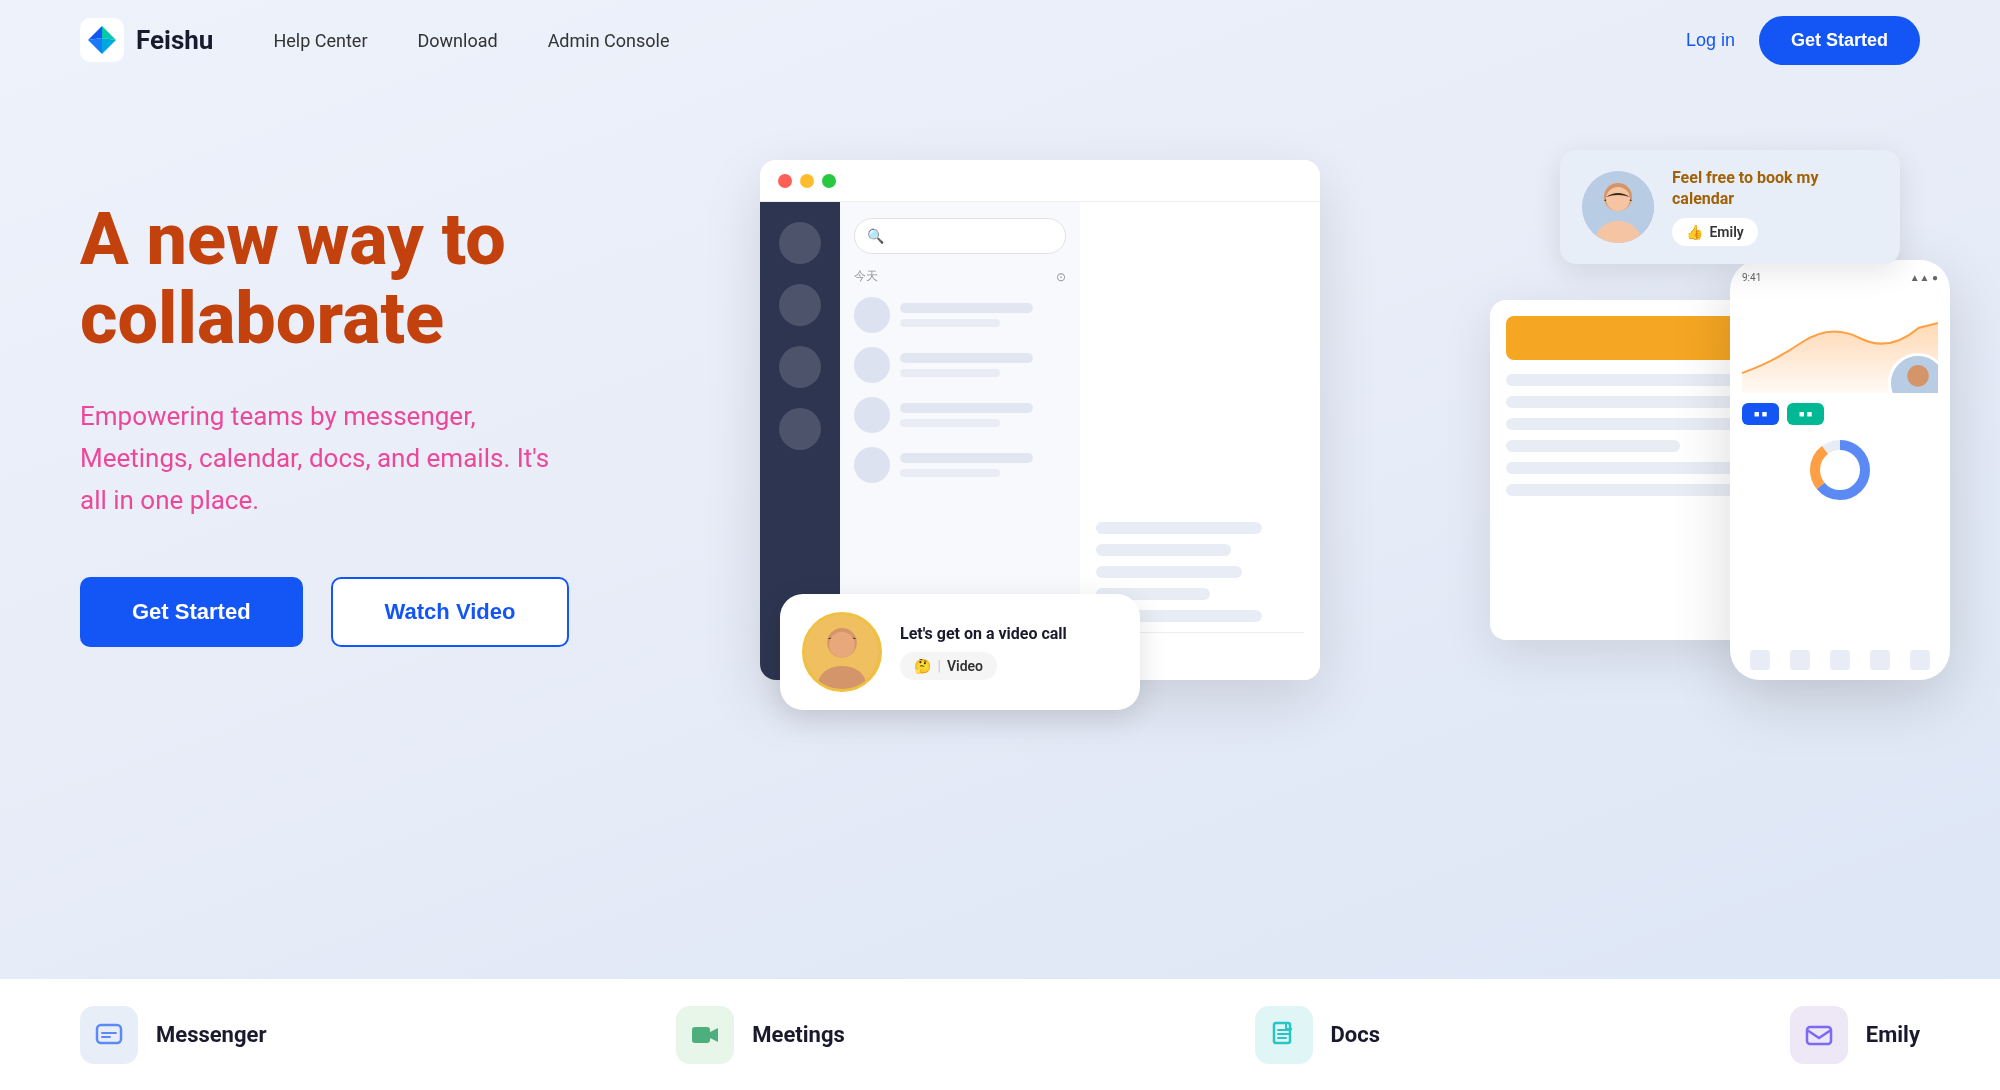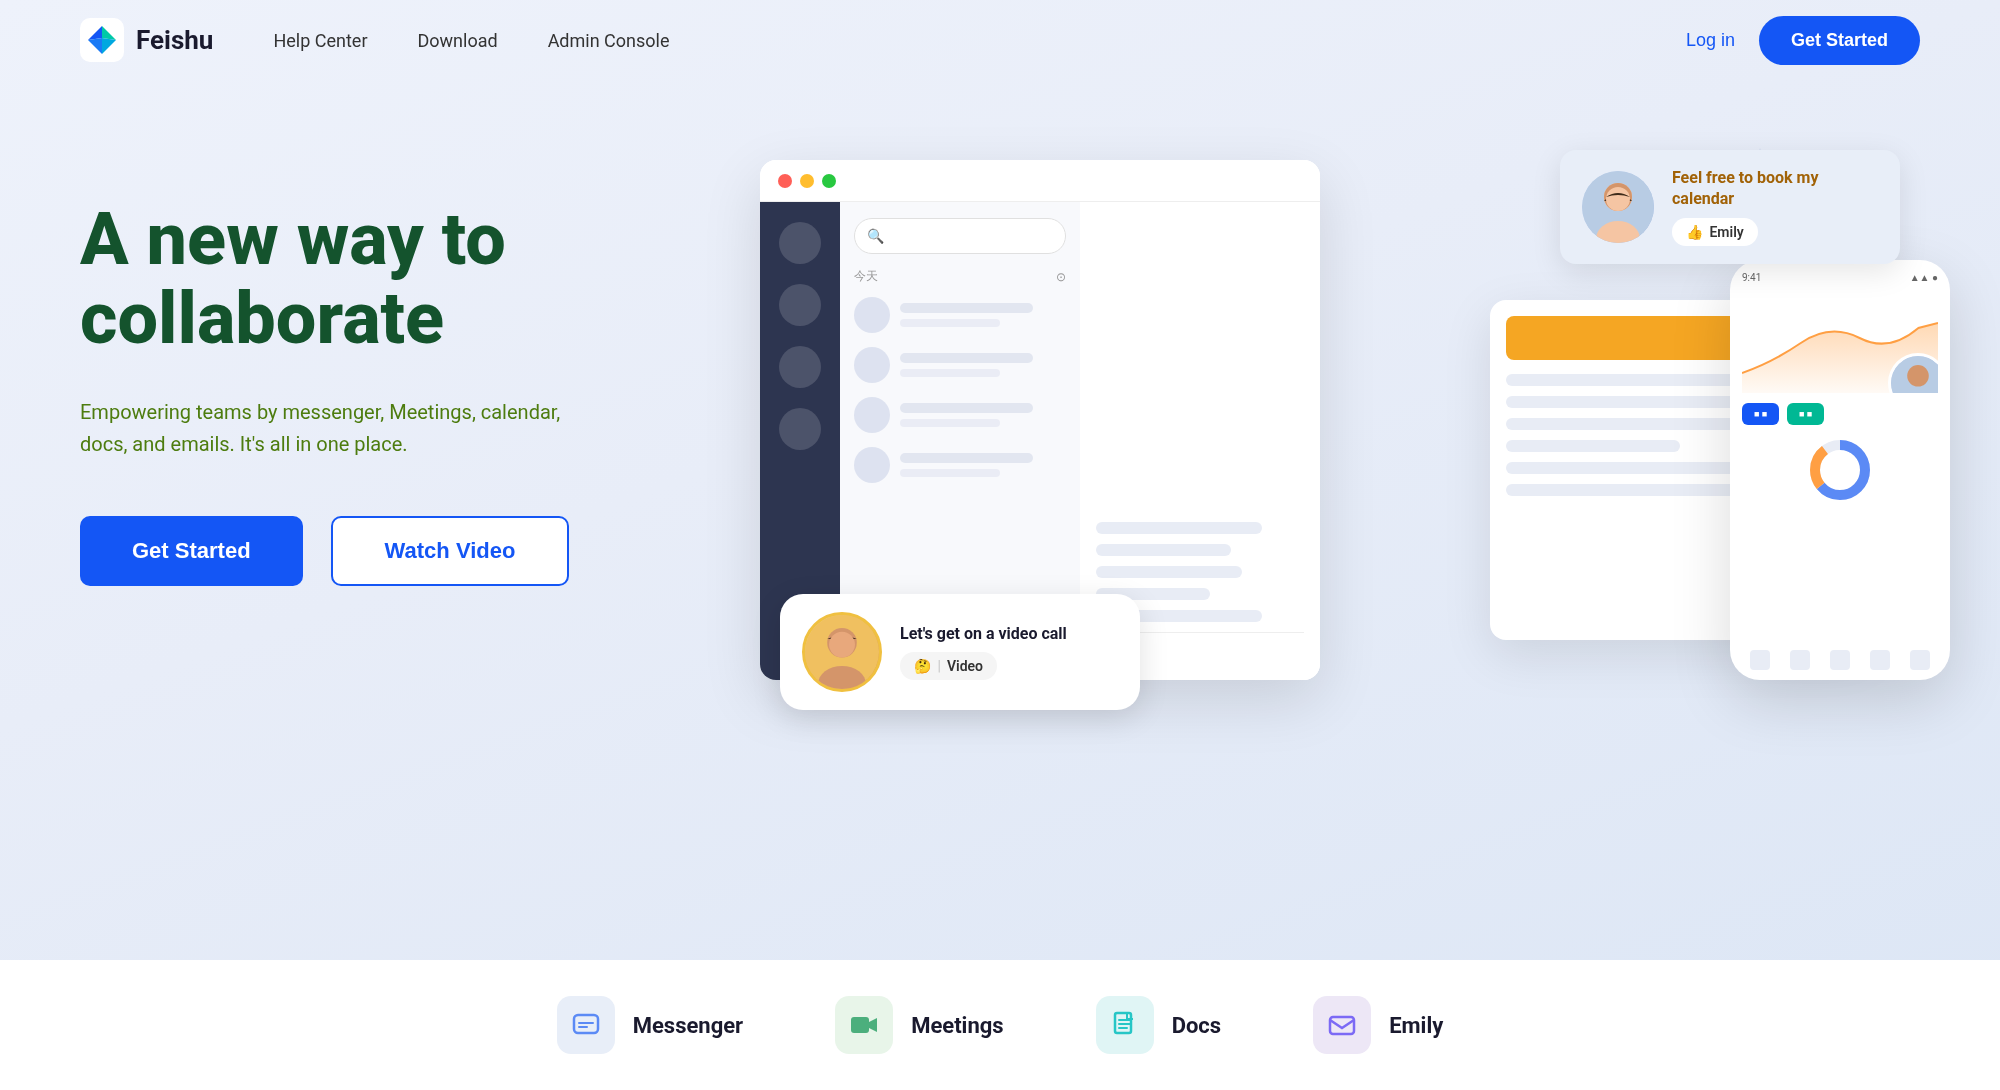--- a/index.html
+++ b/index.html
@@ -78,27 +78,27 @@
       position: relative;
       min-height: 730px;
     }
     .hero-left {
       flex: 0 0 580px;
       padding-top: 60px;
     }
     .hero-title {
       font-size: 72px;
       font-weight: 800;
-      color: #14532d;
+      color: #c2410c;
       line-height: 1.1;
       margin-bottom: 36px;
     }
     .hero-subtitle {
-      font-size: 20px;
-      color: #4d7c0f;
+      font-size: 26px;
+      color: #ec4899;
       line-height: 1.6;
       max-width: 500px;
       margin-bottom: 56px;
       margin-top: 38px;
     }
     .hero-buttons {
       display: flex;
       gap: 28px;
       align-items: center;
     }
@@ -441,30 +441,30 @@
     .mobile-footer-icon {
       width: 20px;
       height: 20px;
       border-radius: 4px;
       background: #e8ecf5;
     }
 
     
     .features {
       display: flex;
-      justify-content: center;
+      justify-content: space-between;
       align-items: center;
       gap: 92px;
       padding: 40px 80px;
       background: white;
       position: absolute;
       bottom: 0;
       left: 0;
       right: 0;
-      height: 130px;
+      height: 111px;
     }
     .feature-item {
       display: flex;
       align-items: center;
       gap: 18px;
       cursor: pointer;
     }
     .feature-icon {
       width: 58px;
       height: 58px;

